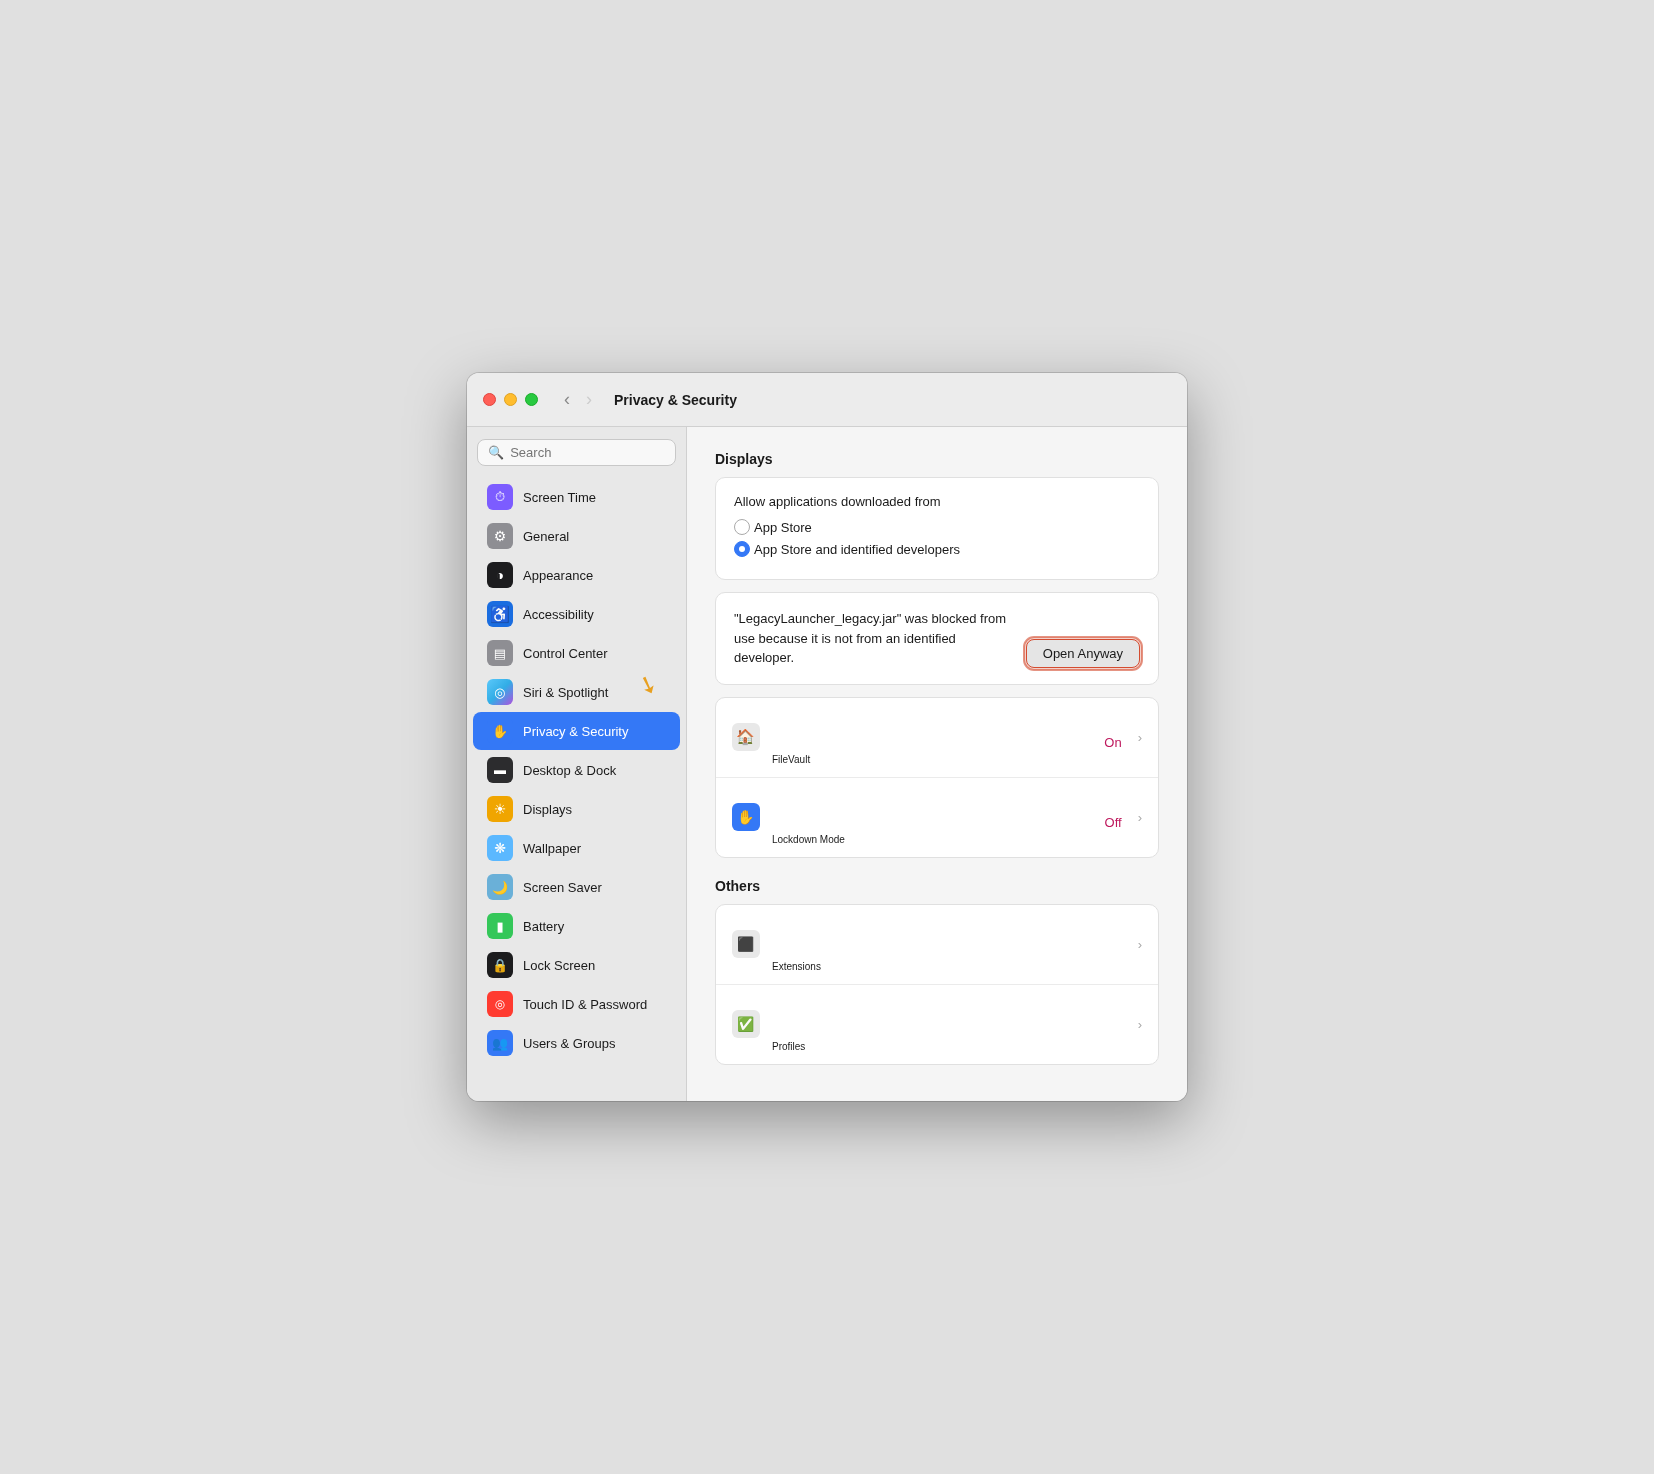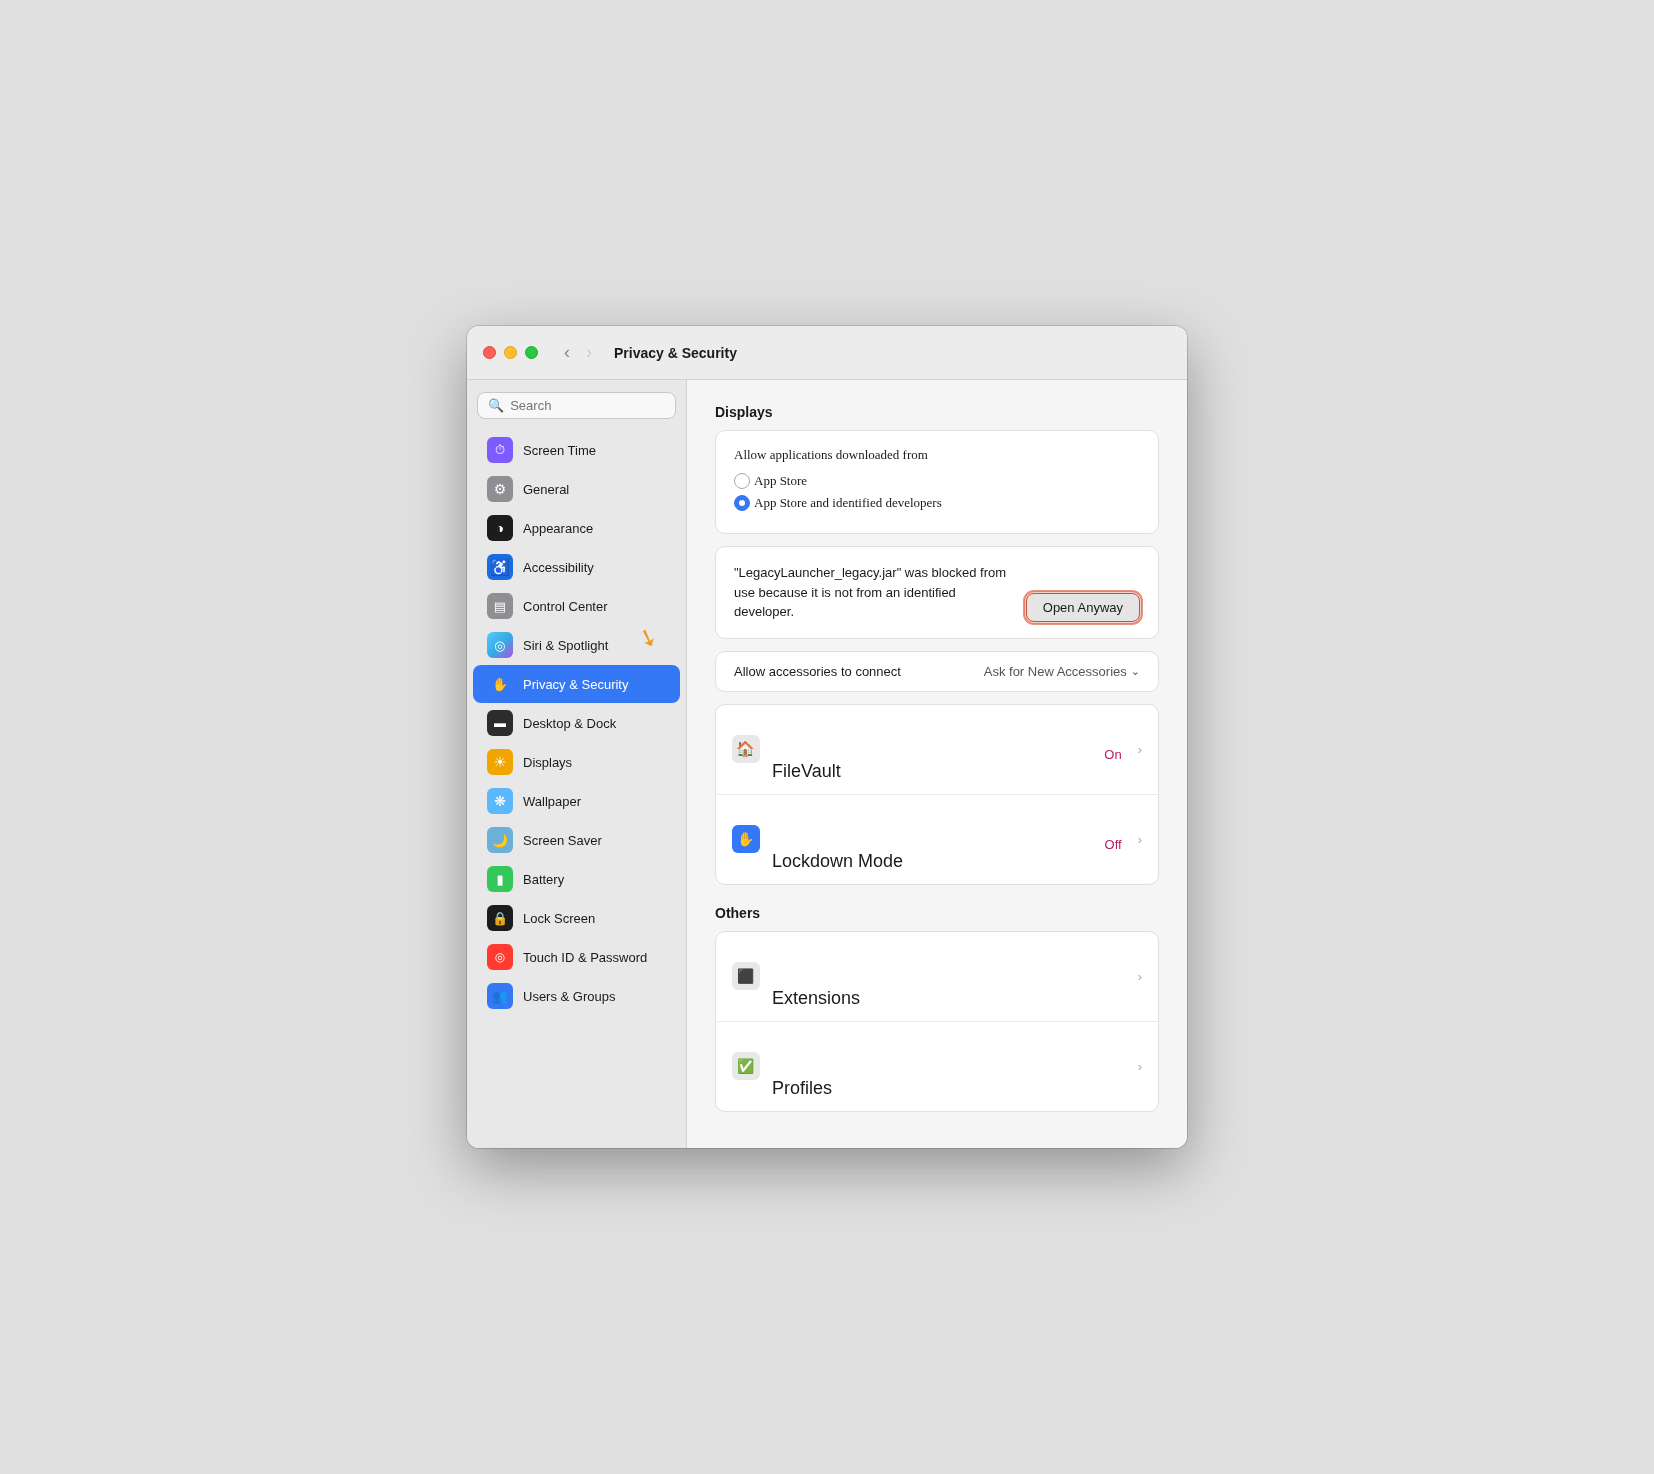--- a/index.html
+++ b/index.html
@@ -154,21 +154,20 @@
       font-weight: 700;
       color: #1a1a1a;
       margin-bottom: 10px;
     }
     .card {
       background: white;
       border-radius: 10px;
       padding: 16px 18px;
       margin-bottom: 12px;
       border: 1px solid #e0e0e0;
-      font-family: Liberation Serif, serif;
     }
     .allow-from-label {
       font-size: 13px;
       color: #1a1a1a;
       margin-bottom: 10px;
     }
     .radio-option {
       display: flex;
       align-items: center;
       gap: 4px;
@@ -271,21 +270,21 @@
       border-radius: 6px;
       display: flex;
       align-items: center;
       justify-content: center;
       font-size: 16px;
       background: #e8e8e8;
       flex-shrink: 0;
     }
     .list-item-label {
       flex: 1;
-      font-size: 18px;
+      font-size: 10px;
       color: #1a1a1a;
       margin-top: 44px;
     }
     .list-item-value {
       font-size: 13px;
       color: #be185d;
       margin-right: 4px;
       margin-top: 11px;
     }
     .chevron {
@@ -435,27 +434,20 @@
           <div class="radio-circle selected"></div>
           <span class="radio-label">App Store and identified developers</span>
         </div>
       </div>
 
       <div class="blocked-card">
         <div class="blocked-text">"LegacyLauncher_legacy.jar" was blocked from use because it is not from an identified developer.</div>
         <button class="open-anyway-btn">Open Anyway</button>
       </div>
 
-      <div class="accessories-row">
-        <span class="accessories-label">Allow accessories to connect</span>
-        <div class="accessories-value">
-          <span>Ask for New Accessories</span>
-          <span style="font-size:11px; color:#555;">⌄</span>
-        </div>
-      </div>
 
       <div class="list-card">
         <div class="list-item-row">
           <div class="list-icon" style="background:#e8e8e8; font-size:15px;">🏠</div>
           <span class="list-item-label">FileVault</span>
           <span class="list-item-value">On</span>
           <span class="chevron">›</span>
         </div>
         <div class="list-item-row">
           <div class="list-icon" style="background:#3478f6; font-size:14px; color:white;">✋</div>

